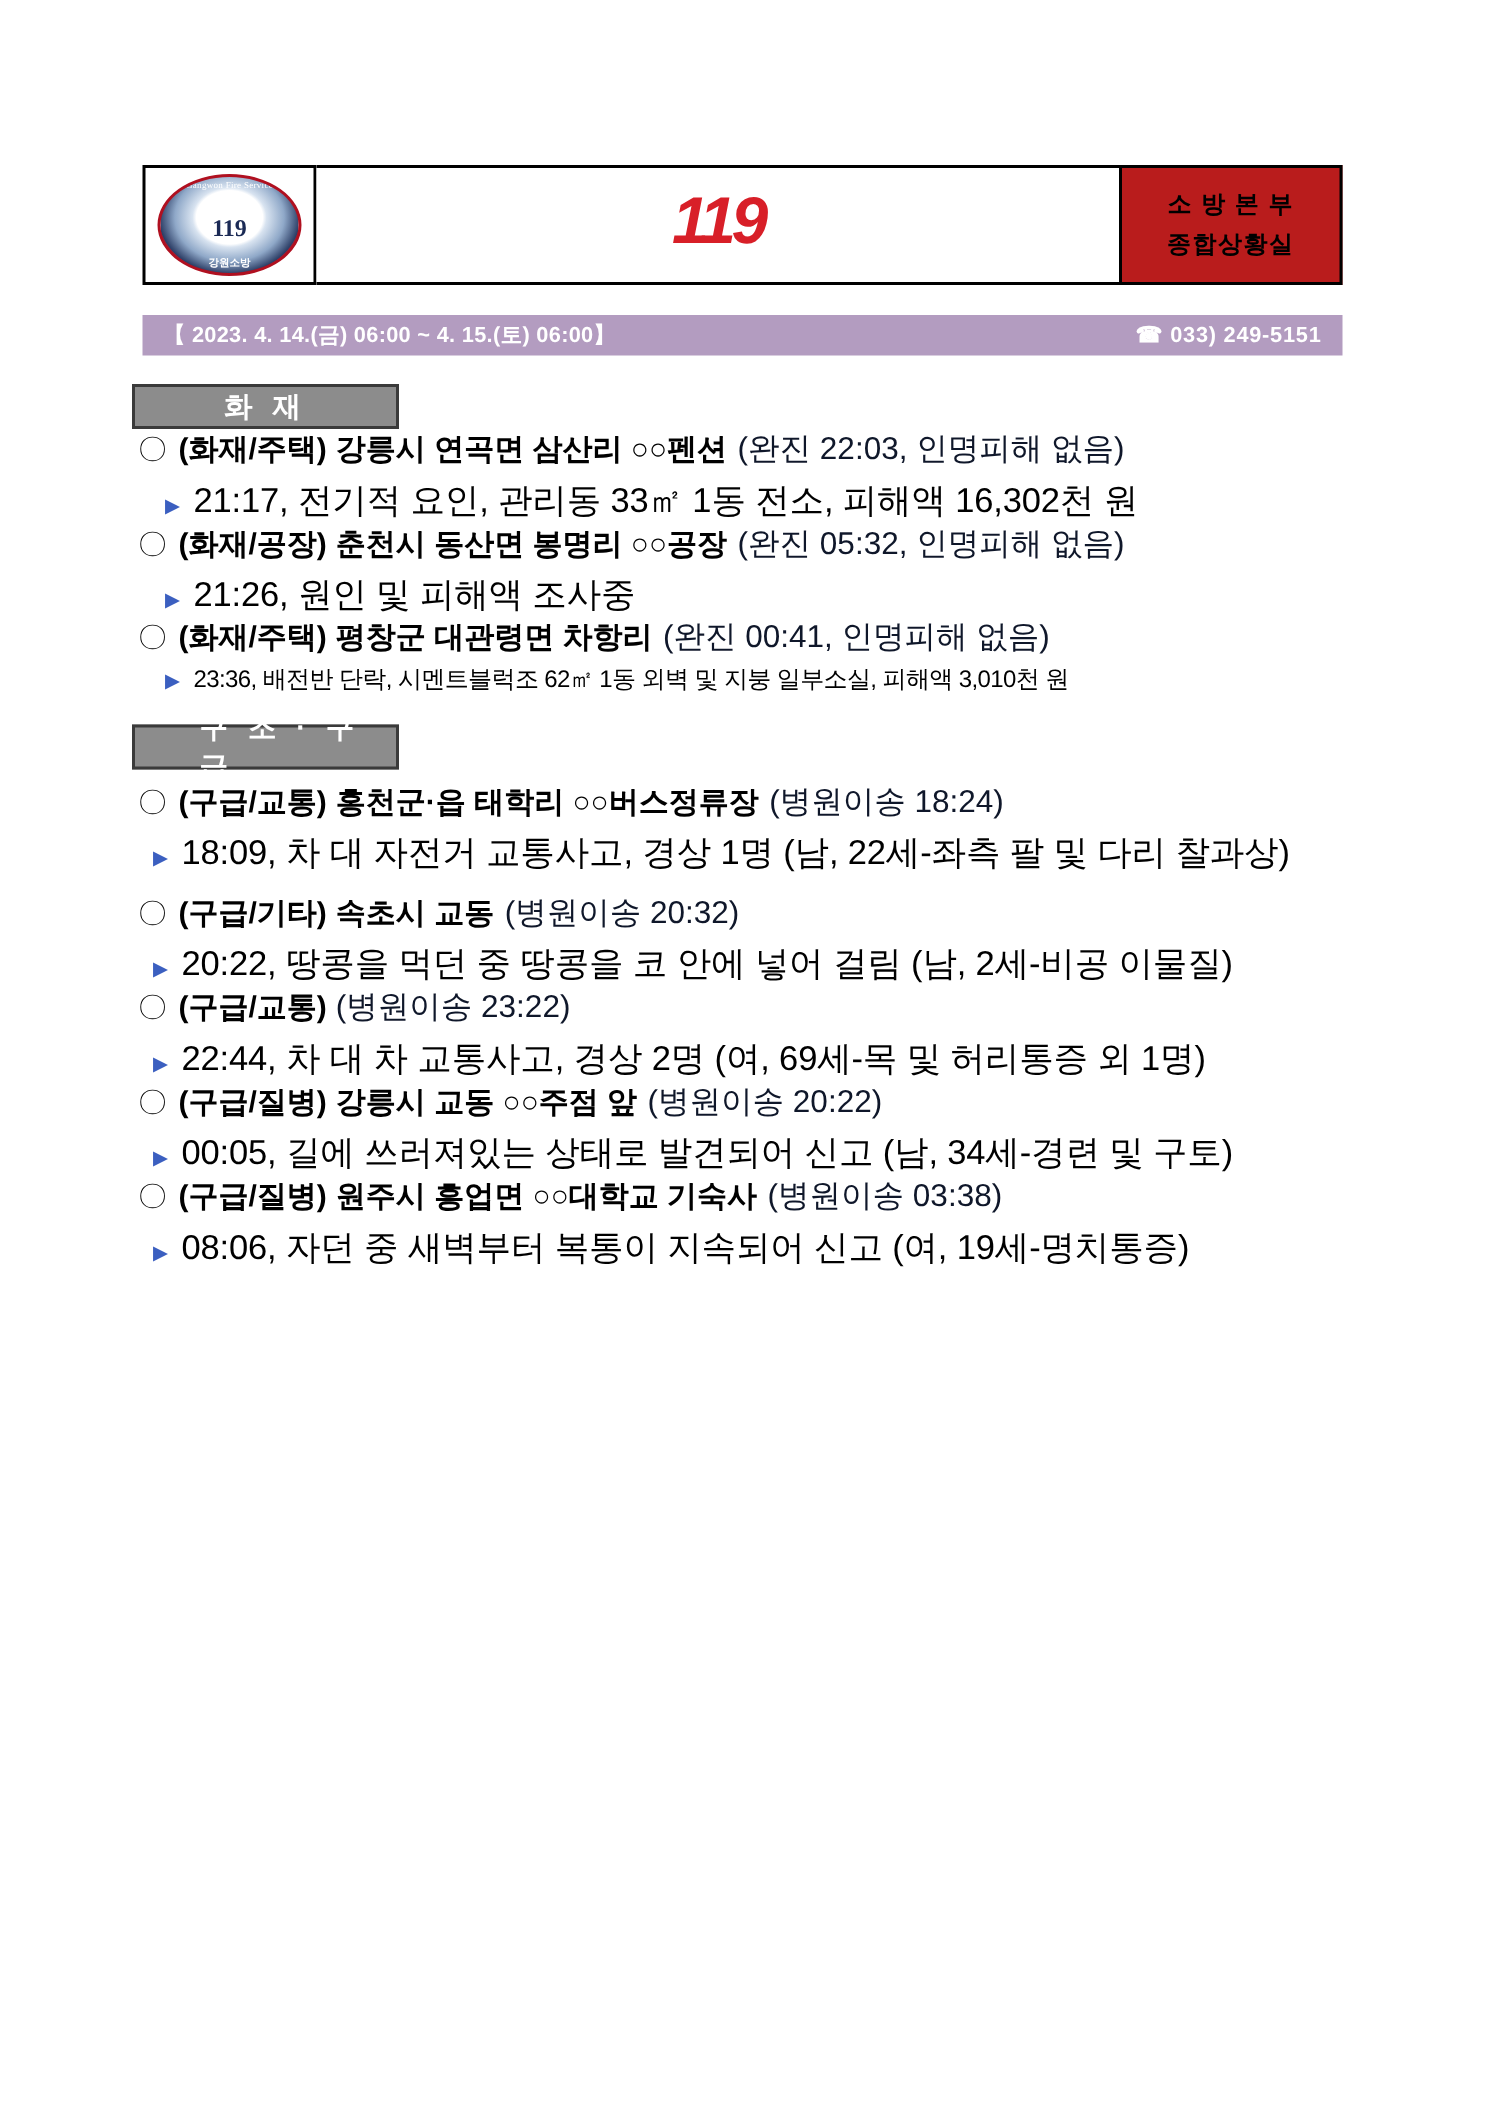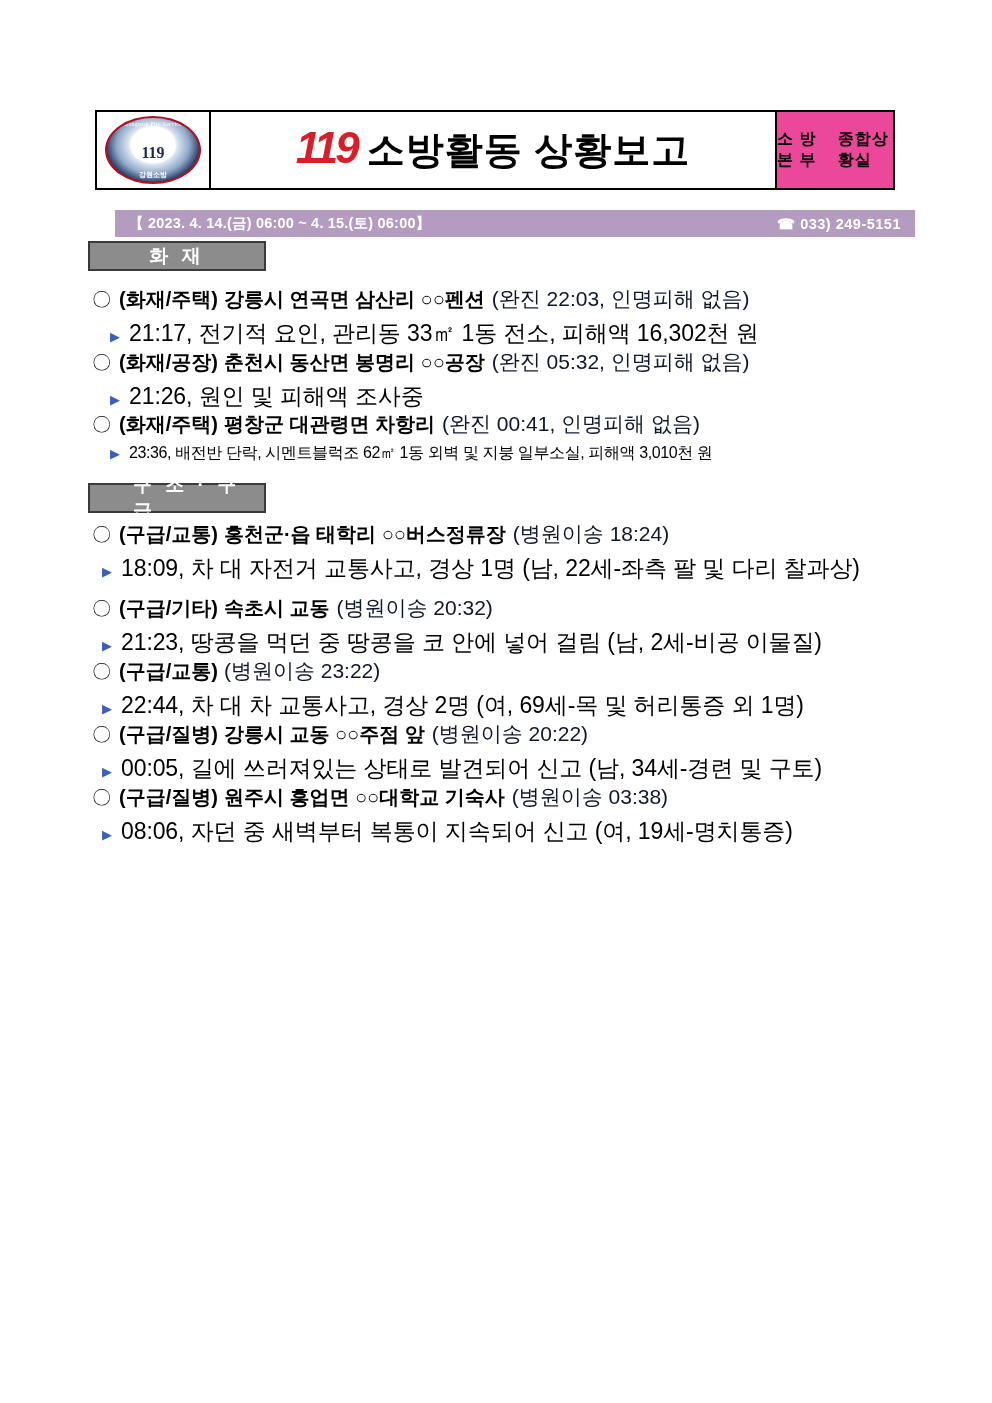--- a/index.html
+++ b/index.html
@@ -105,49 +105,49 @@
     position: relative;
     top: -2px;
   }
   .title-main {
     font-size: 38px;
     font-weight: bold;
     letter-spacing: 1px;
     color: #000;
   }
   .dept-box {
-    width: 120px;
+    width: 149px;
     border: 2px solid #000;
     box-sizing: border-box;
     display: flex;
+    flex-direction: column;
     align-items: center;
     justify-content: center;
     gap: 6px;
-    background: #ec4899;
+    background: #b91c1c;
   }
   .dept-line {
     font-size: 16px;
     font-weight: bold;
     letter-spacing: 1px;
   }
 
   
   .datebar {
     position: absolute;
     left: 95px;
     top: 210px;
     width: 800px;
     height: 27px;
     background: #b39cc0;
     display: flex;
     align-items: center;
     justify-content: space-between;
     box-sizing: border-box;
     padding: 0 14px;
-    margin-left: 20px;
   }
   .datebar-left {
     font-size: 14.5px;
     color: #ffffff;
     font-weight: bold;
     letter-spacing: .2px;
   }
   .datebar-right {
     font-size: 14.5px;
     color: #ffffff;
@@ -167,21 +167,21 @@
     display: flex;
     align-items: center;
     justify-content: center;
   }
   .section-chip span {
     color: #ffffff;
     font-size: 19px;
     font-weight: bold;
     letter-spacing: 4px;
   }
-  #chip-fire { top: 241px; }
+  #chip-fire { top: 256px; }
   #chip-rescue { top: 483px; padding-left: 43px; }
 
   
   .entry {
     position: absolute;
     left: 92px;
     width: 820px;
   }
   .line-main {
     display: flex;
@@ -239,21 +239,20 @@
   <div class="header">
     <div class="logo-box">
       <div class="logo-emblem">
         <div class="top-text">Gangwon Fire Service</div>
         <div class="mid-num">119</div>
         <div class="bot-text">강원소방</div>
       </div>
     </div>
     <div class="title-box">
       <span class="title-119">119</span>
-      <span class="title-main">소방활동 상황보고</span>
     </div>
     <div class="dept-box">
       <div class="dept-line">소 방 본 부</div>
       <div class="dept-line">종합상황실</div>
     </div>
   </div>
 
   <div class="datebar">
     <div class="datebar-left">【 2023. 4. 14.(금) 06:00 ~ 4. 15.(토) 06:00】</div>
     <div class="datebar-right">☎ 033) 249-5151</div>
@@ -321,21 +320,21 @@
 
   <div class="entry" style="top:594px;">
     <div class="line-main">
       <span class="bullet-o">〇</span>
       <span class="cat">(구급/기타)</span>
       <span class="place">속초시 교동</span>
       <span class="paren">(병원이송 20:32)</span>
     </div>
     <div class="line-sub">
       <span class="tri" style="margin-left:10px;">▶</span>
-      <span class="sub-text">21:23, 땅콩을 먹던 중 땅콩을 코 안에 넣어 걸림 (남, 2세-비공 이물질)</span>
+      <span class="sub-text">20:22, 땅콩을 먹던 중 땅콩을 코 안에 넣어 걸림 (남, 2세-비공 이물질)</span>
     </div>
   </div>
 
   <div class="entry" style="top:657px;">
     <div class="line-main">
       <span class="bullet-o">〇</span>
       <span class="cat">(구급/교통)</span>
       <span class="paren">(병원이송 23:22)</span>
     </div>
     <div class="line-sub">

